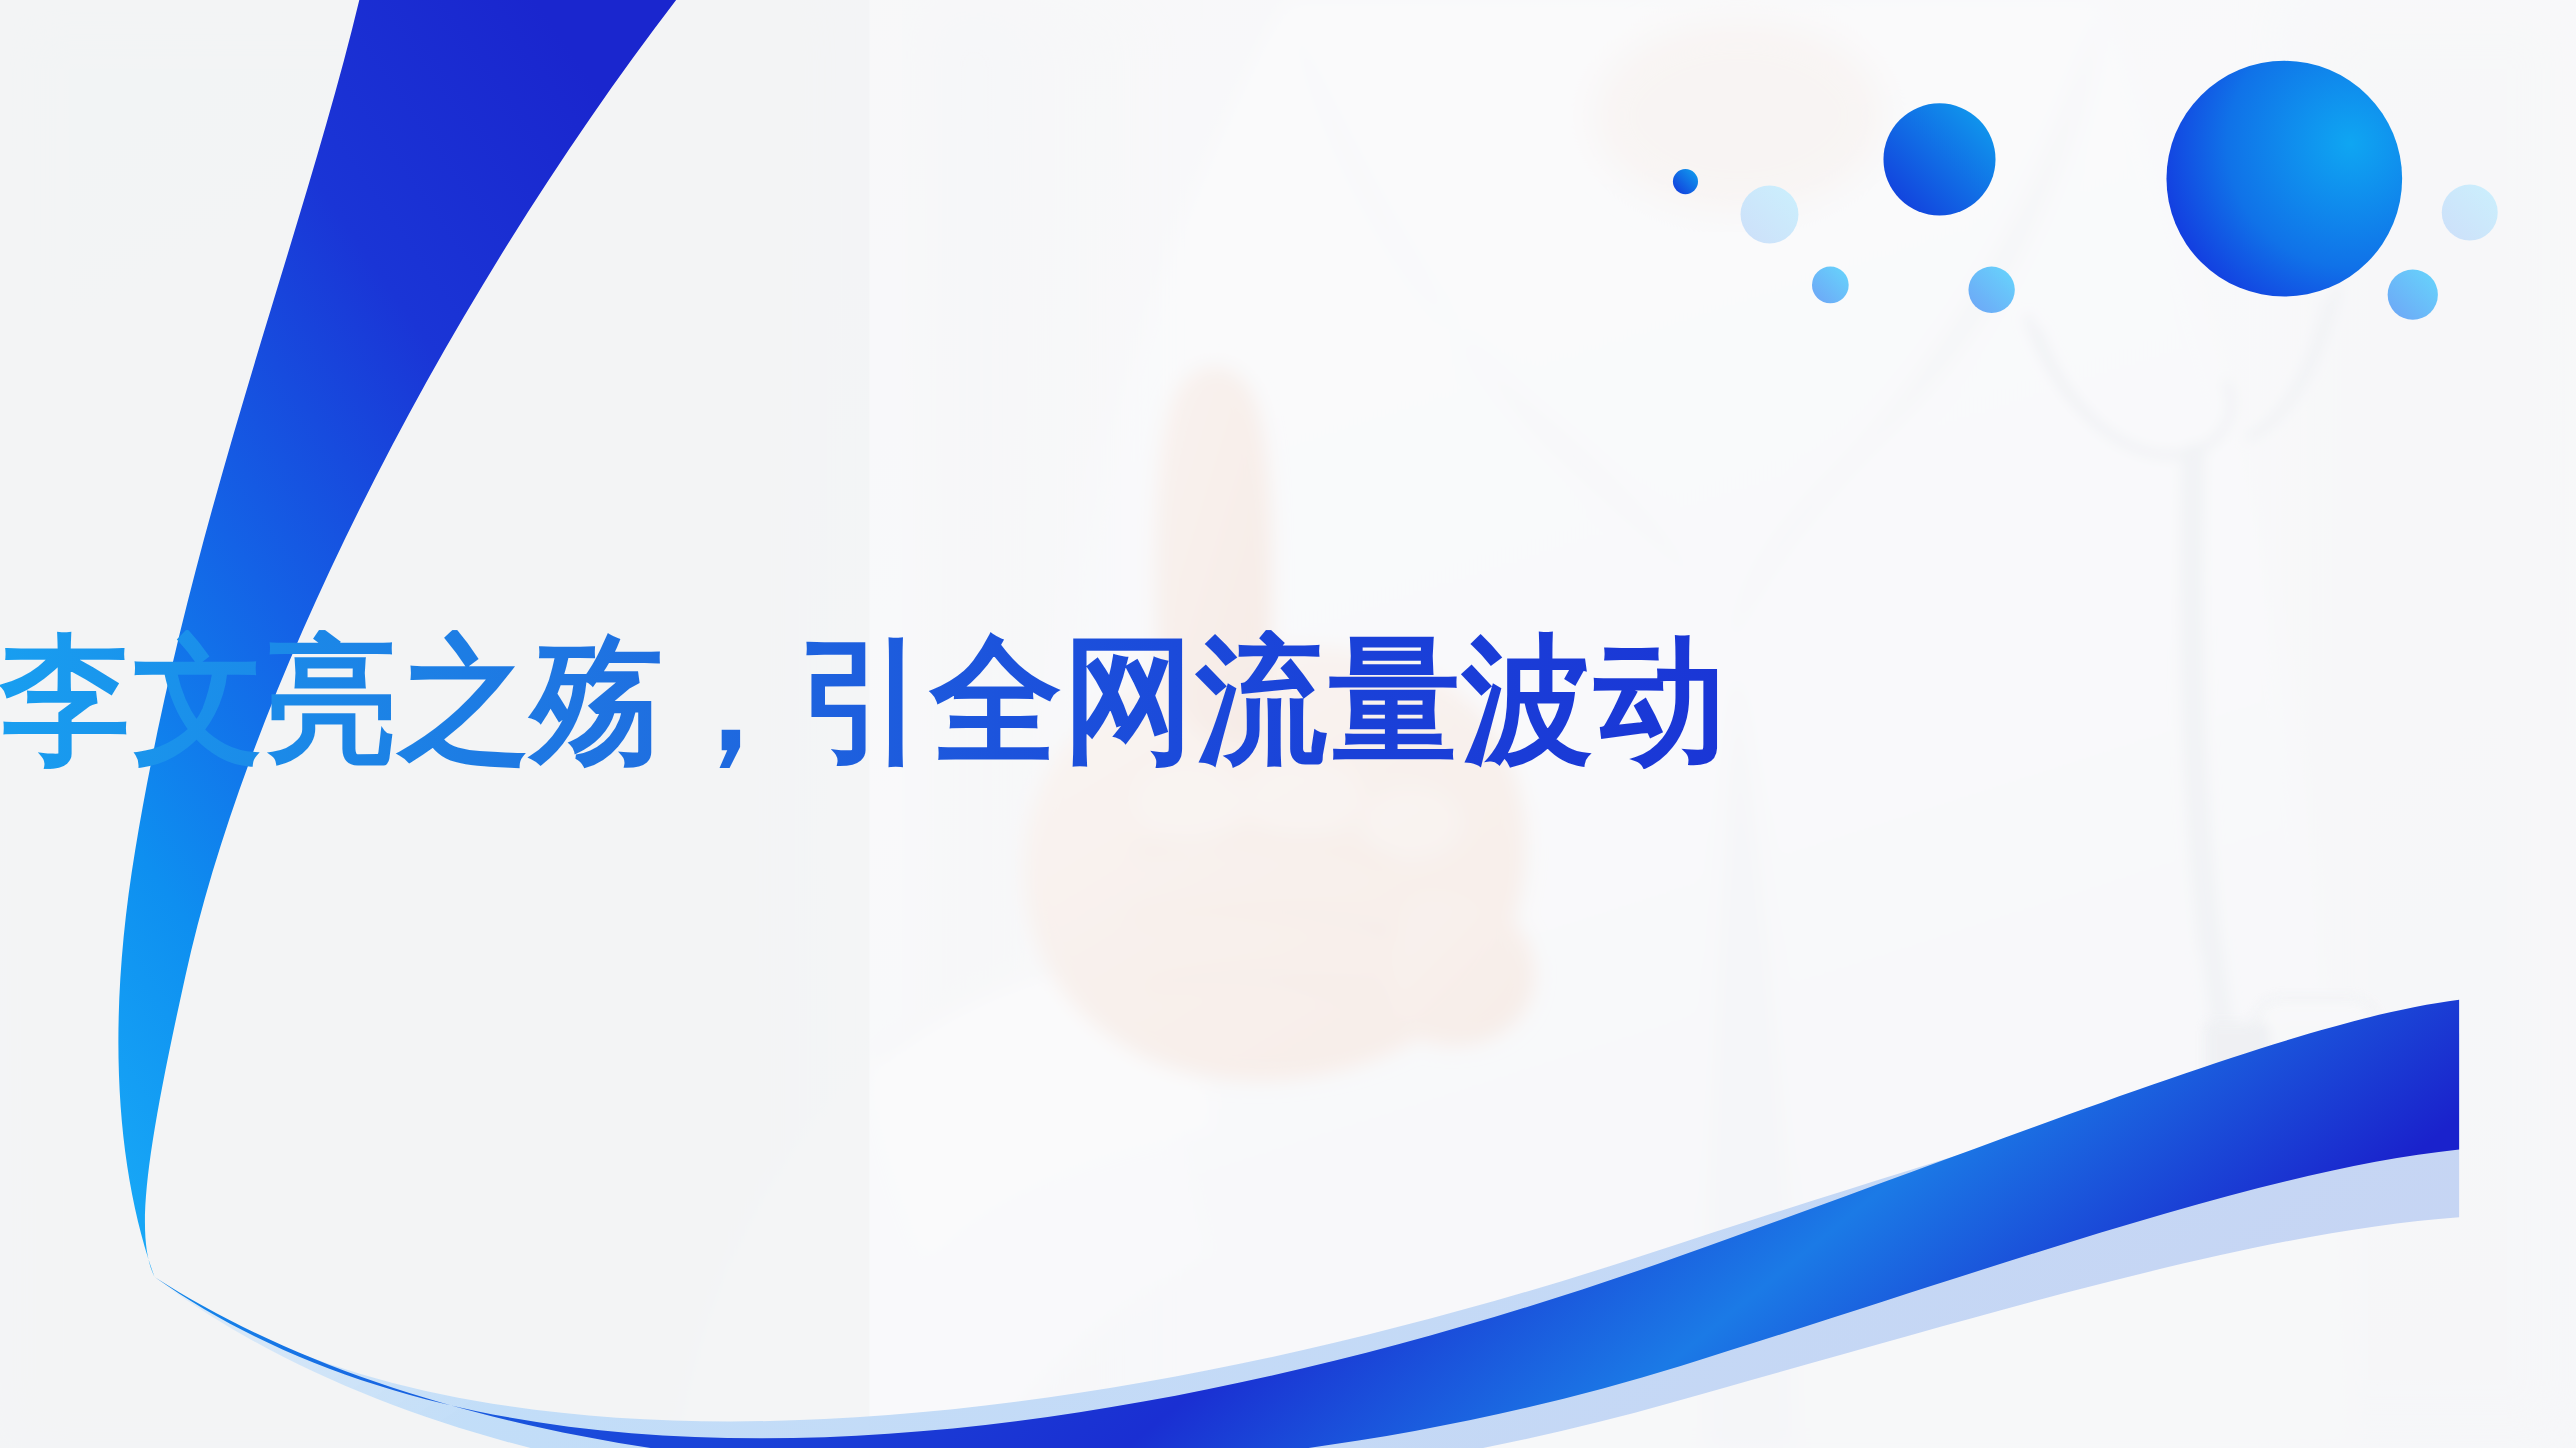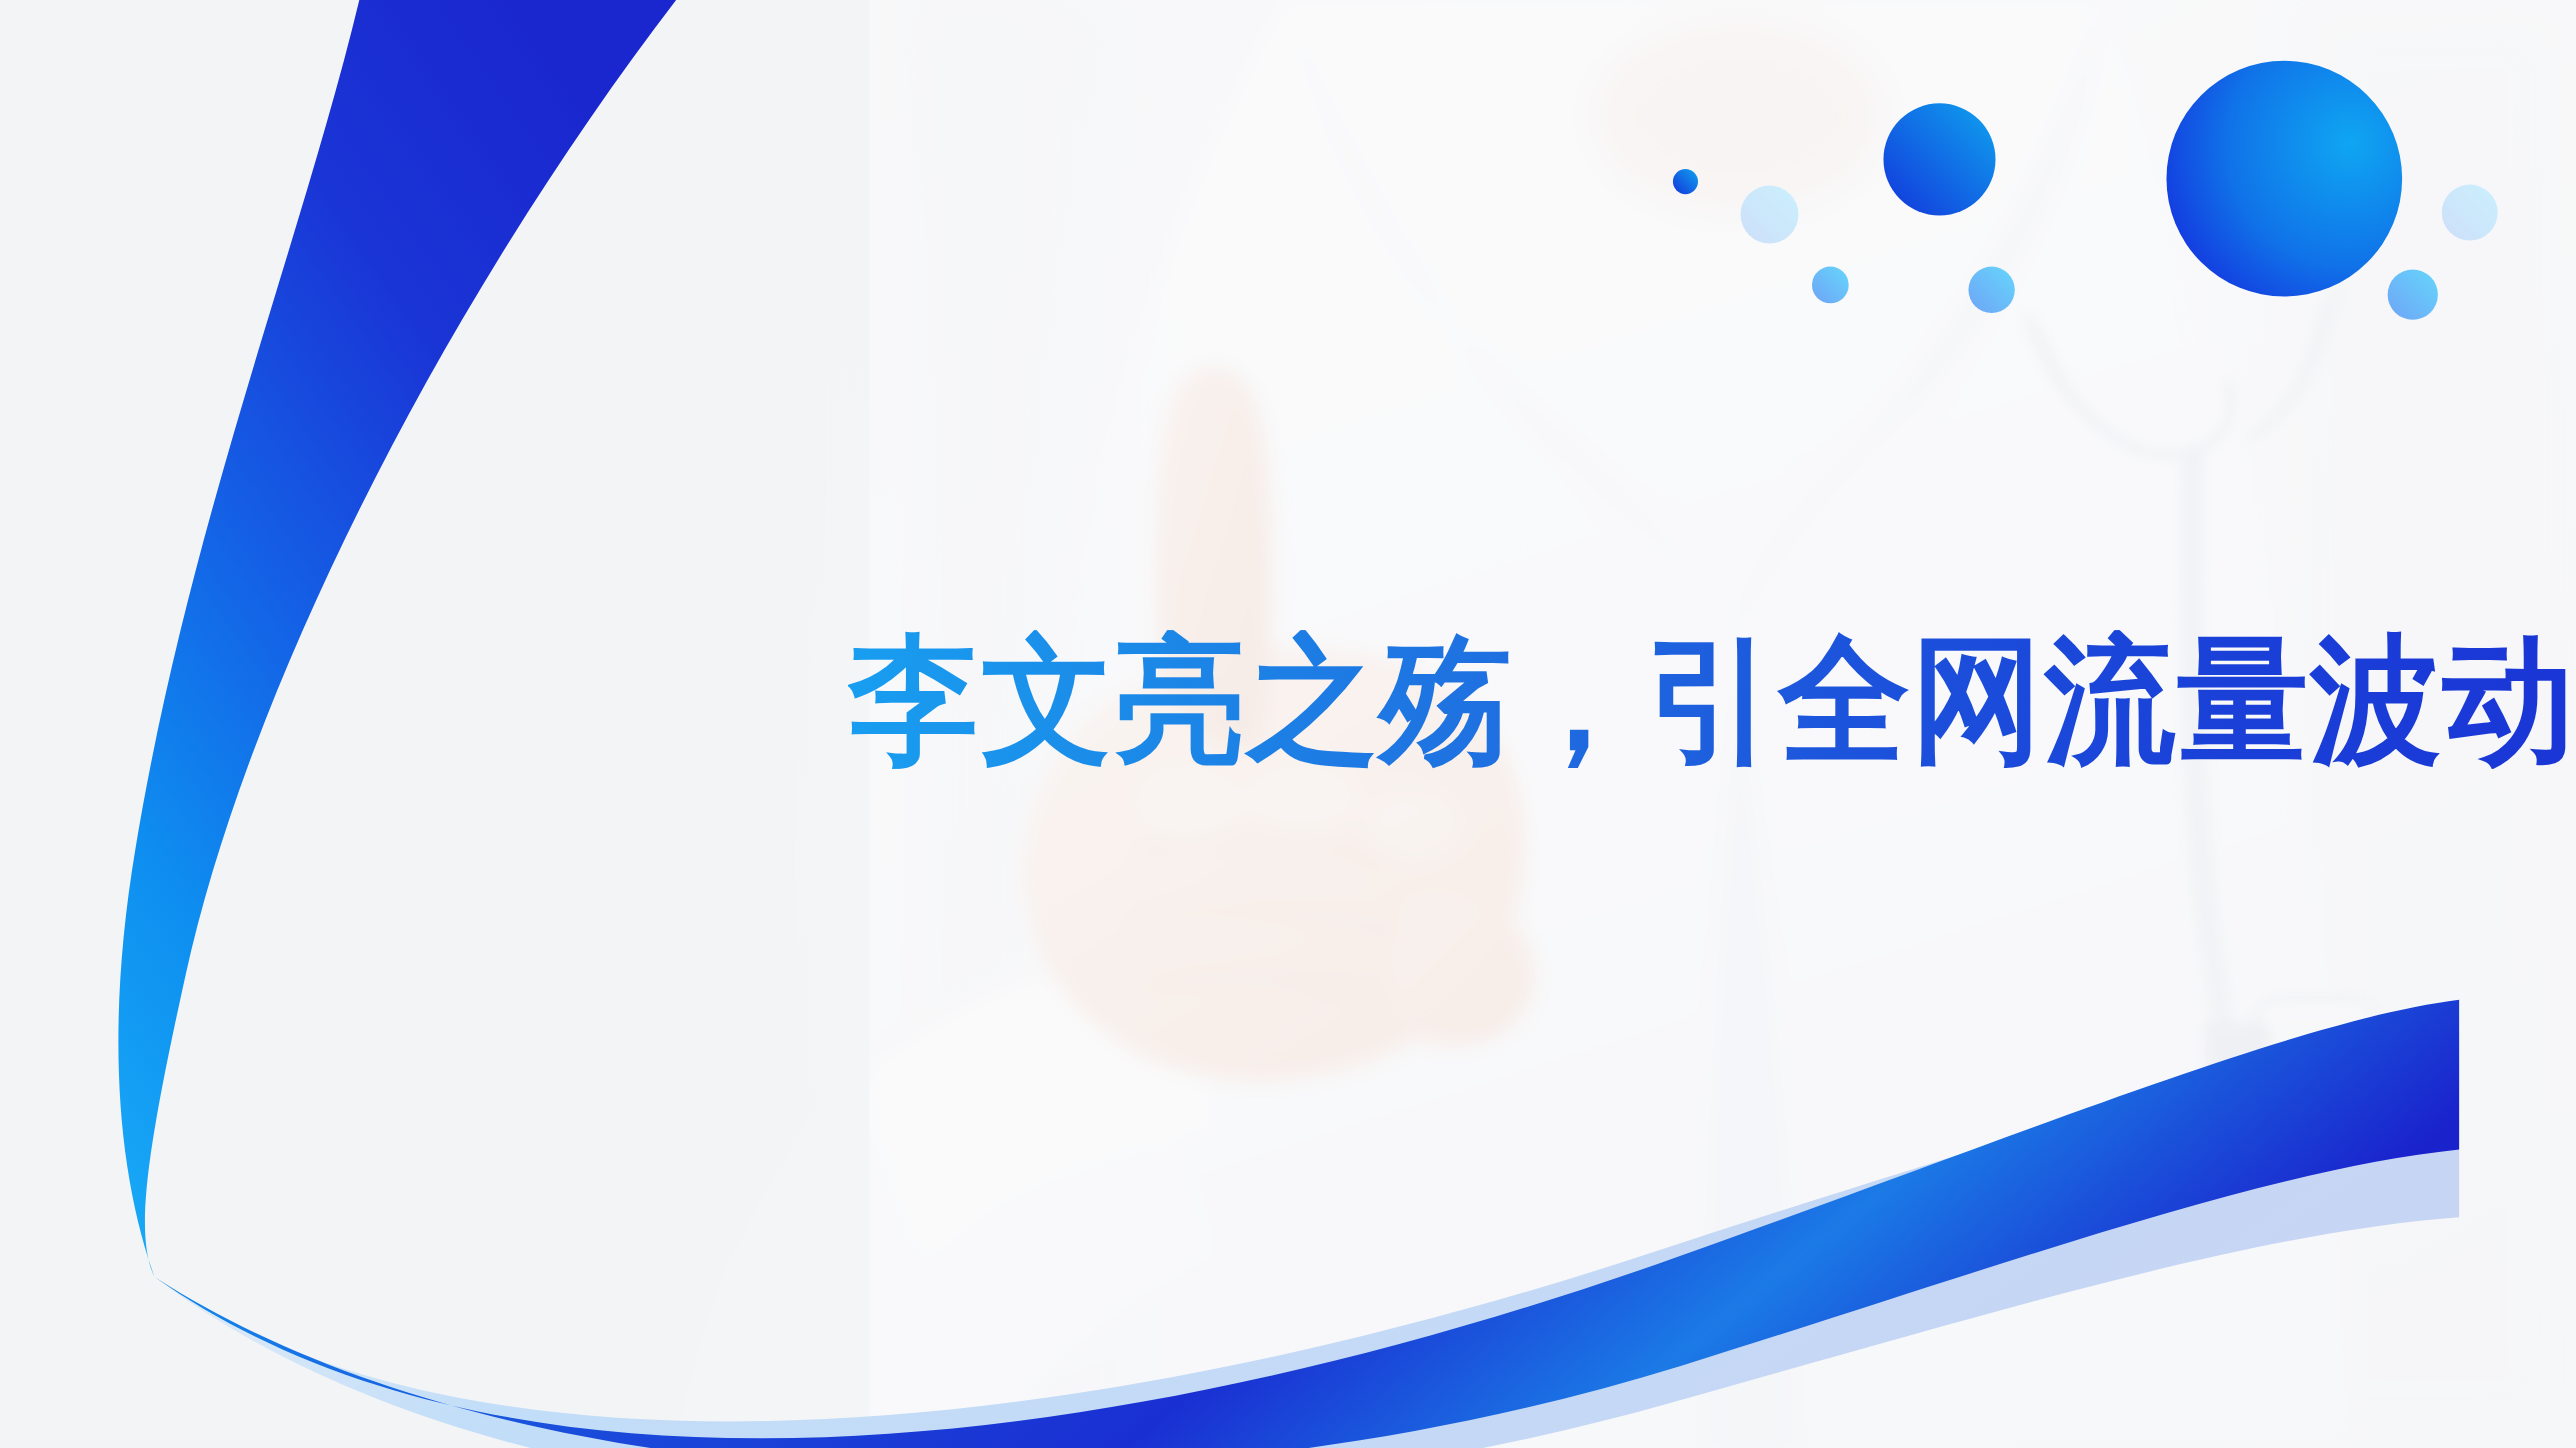--- a/index.html
+++ b/index.html
@@ -15,21 +15,21 @@
   .photo-svg,.deco-svg{position:absolute;top:0;left:0;width:2576px;height:1449px;display:block;}
 
   
   #title-block{
     position:absolute;
     left:0;right:0;
     top:622px;
     height:155px;
     display:flex;
     align-items:center;
-    justify-content:flex-end;
+    justify-content:flex-start;
     z-index:40;
     pointer-events:none;
   }
   #slide-title{
     font-size:131px;
     line-height:1;
     font-weight:bold;
     letter-spacing:1.9px;
     white-space:nowrap;
     background-image:linear-gradient(90deg,

